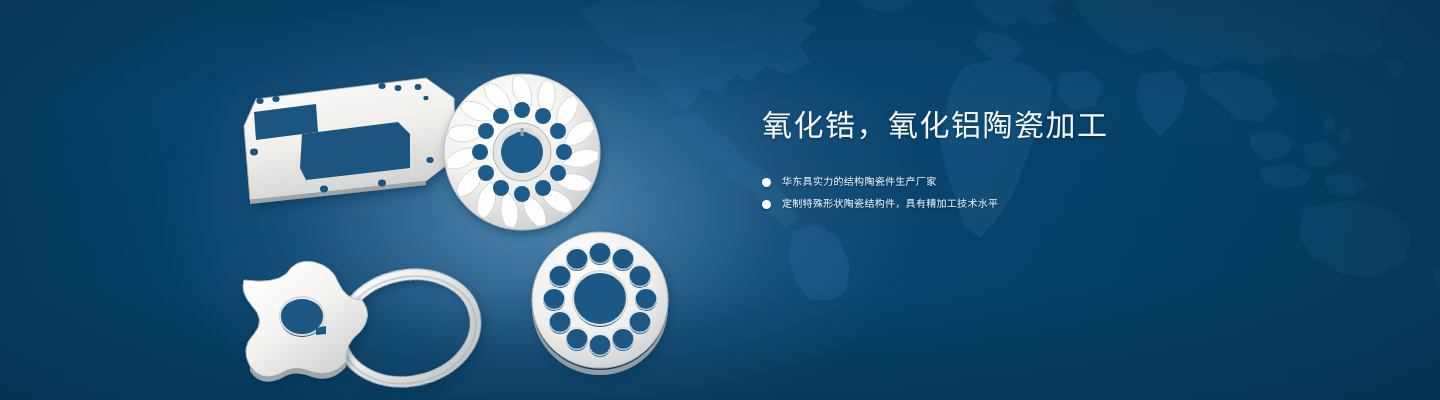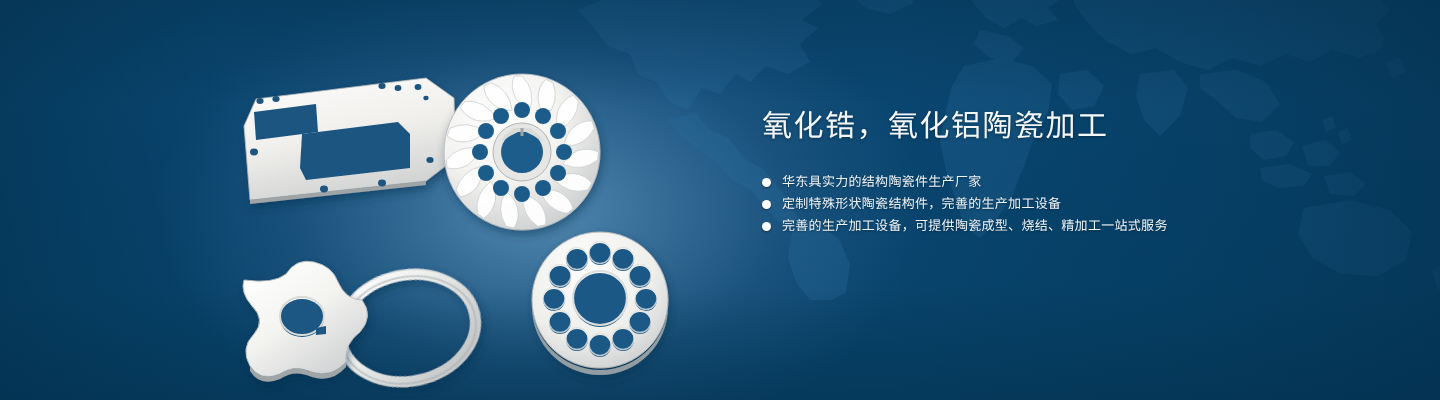--- a/index.html
+++ b/index.html
@@ -82,21 +82,21 @@
   }
   .bullet-dot{
     flex:0 0 auto;
     width:9px;height:9px;
     border-radius:50%;
     background:#ffffff;
     margin-right:11px;
     box-shadow:0 1px 2px rgba(0,15,35,0.5);
   }
   .feature-text{
-    font-size:13px;
+    font-size:10px;
     line-height:22px;
     color:#eef3f7;
     letter-spacing:0.3px;
     white-space:nowrap;
     text-shadow:0 1px 2px rgba(0,20,40,0.40);
   }
 </style>
 </head>
 <body>
 
@@ -343,24 +343,20 @@
     <ul class="feature-list">
 
       <li class="feature-item">
         <span class="bullet-dot"></span>
         <span class="feature-text">华东具实力的结构陶瓷件生产厂家</span>
       </li>
 
 
       <li class="feature-item">
         <span class="bullet-dot"></span>
-        <span class="feature-text">定制特殊形状陶瓷结构件，完善的生产加工设备</span>
+        <span class="feature-text">定制特殊形状陶瓷结构件，具有精加工技术水平</span>
       </li>
 
-      <li class="feature-item">
-        <span class="bullet-dot"></span>
-        <span class="feature-text">完善的生产加工设备，可提供陶瓷成型、烧结、精加工一站式服务</span>
-      </li>
 
     </ul>
   </div>
 
 </div>
 
 </body></html>

